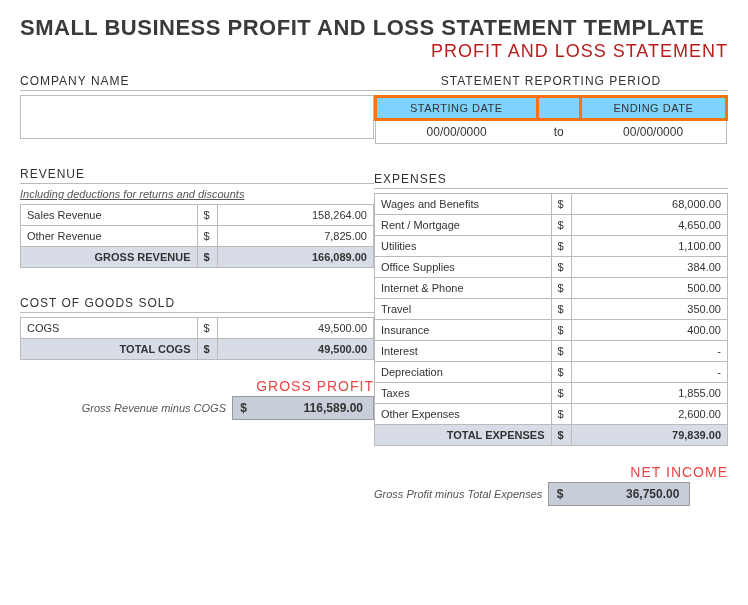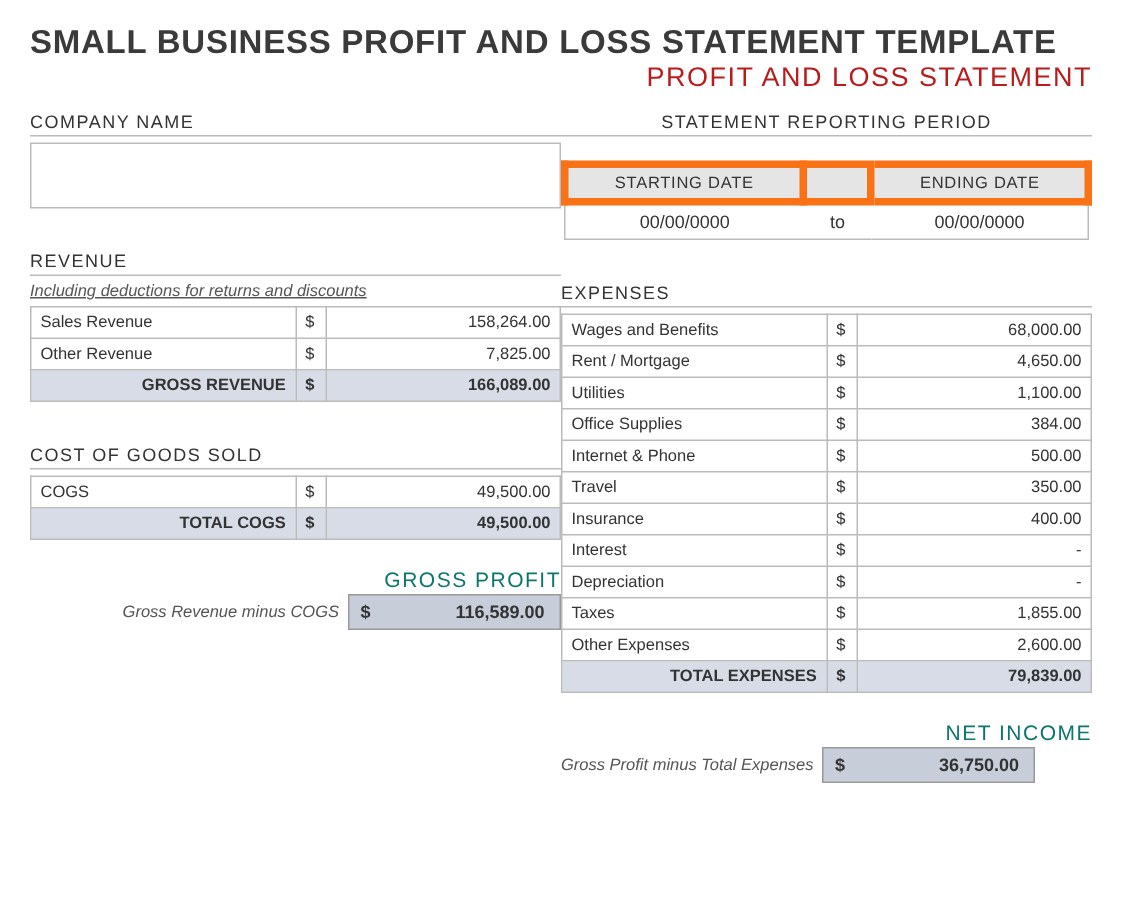--- a/index.html
+++ b/index.html
@@ -40,30 +40,30 @@
     border: 1px solid #bbb;
     height: 44px;
     background: #fff;
   }
   .period-header {
     font-size: 12px;
     letter-spacing: 1px;
     text-align: center;
     border-bottom: 1px solid #bbb;
     padding-bottom: 2px;
-    margin-bottom: 16px;
+    margin-bottom: 4px;
   }
   .period-table {
     width: 100%;
     border-collapse: collapse;
     font-size: 11px;
   }
   .period-table th {
-    background: #e5e5e5;
-    border: 5px solid #f97316;
+    background: #7dd3fc;
+    border: 3px solid #f97316;
     font-weight: normal;
     padding: 4px 20px;
     letter-spacing: 0.5px;
   }
   .period-table td {
     border: 1px solid #bbb;
     padding: 4px 6px;
     text-align: center;
     font-size: 12px;
   }
@@ -94,21 +94,21 @@
     background: #d8dce7;
     font-weight: bold;
     margin-left: 41px;
   }
   tr.total-row td.label { text-align: right; }
   .gp-label-title {
     font-size: 14px;
     letter-spacing: 1px;
     text-align: right;
     margin-bottom: 2px;
-    color: #0f766e;
+    color: #ef4444;
   }
   .gp-line { display: flex; align-items: center; }
   .gp-note {
     font-style: italic;
     font-size: 11px;
     color: #555;
     margin-right: 6px;
     white-space: nowrap;
   }
   .gp-box {

